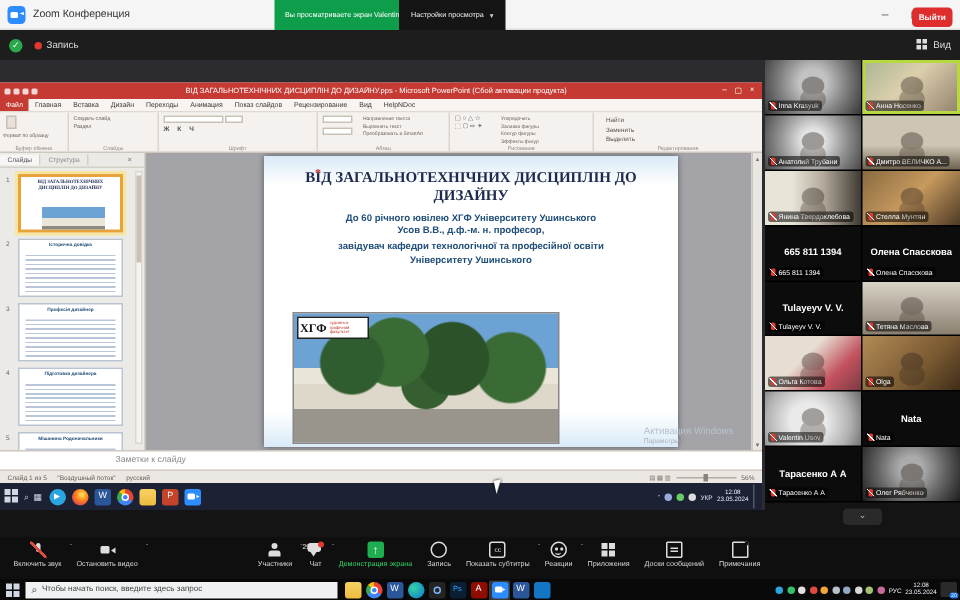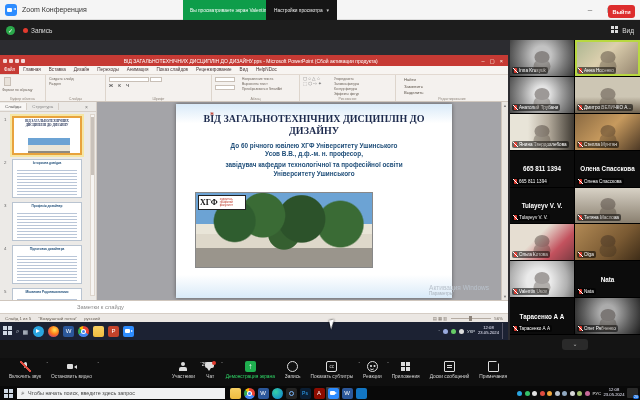--- a/index.html
+++ b/index.html
@@ -80,21 +80,21 @@
   .thumb-scroll::before{content:"";position:absolute;left:0;top:2px;width:3px;height:58px;background:#c9c2bb;margin:0 0 0 0;}
 
   
   .slide-area{position:absolute;left:97px;top:0;right:7px;bottom:0;background:#a4a4a8;overflow:hidden;}
   .slide{position:absolute;left:79px;top:2px;width:276px;height:194px;background:linear-gradient(180deg,#d9eaf8 0,#ffffff 10%,#ffffff 88%,#d9eaf8 100%);box-shadow:0 0 4px rgba(0,0,0,.45);}
   .slide-title{margin-top:9px;font-family:"Liberation Serif",serif;font-weight:bold;font-size:10px;color:#1d2a4d;text-align:center;line-height:1.18;padding:0 20px;position:relative;}
   .slide-star{color:#c0392b;font-size:8px;position:absolute;left:34px;top:-2px;}
   .slide-sub{margin-top:5px;text-align:center;font-size:6.4px;font-weight:bold;color:#1F4E79;line-height:1.3;padding:0 10px;}
   .slide-sub span{display:block;}
   .slide-sub span:nth-child(3){margin-top:3px;}
-  .slide-photo{position:absolute;left:19px;top:88px;width:178px;height:76px;background:
+  .slide-photo{position:absolute;left:19px;top:104px;width:178px;height:88px;background:
       radial-gradient(circle at 22% 38%, #2f5d2f 0 14%, transparent 15%),
       radial-gradient(circle at 38% 30%, #3a6b35 0 18%, transparent 19%),
       radial-gradient(circle at 60% 35%, #2c522a 0 20%, transparent 21%),
       radial-gradient(circle at 82% 42%, #3a6b35 0 15%, transparent 16%),
       radial-gradient(circle at 50% 55%, #355f30 0 16%, transparent 17%),
       linear-gradient(180deg,#6ca3d4 0 42%,#e9e5d8 42% 55%,#ded8ca 55% 74%,#9a958c 74% 100%);
       border:1px solid #888;}
   .photo-logo{position:absolute;left:2px;top:2px;width:48px;height:15px;background:#fff;display:flex;align-items:center;border:1px solid #222;}
   .logo-xgf{font-family:"Liberation Serif",serif;font-weight:bold;font-size:8px;color:#111;margin-left:1px;}
   .logo-cap{font-size:2.8px;color:#c0392b;line-height:1.05;margin-left:2px;width:24px;}

